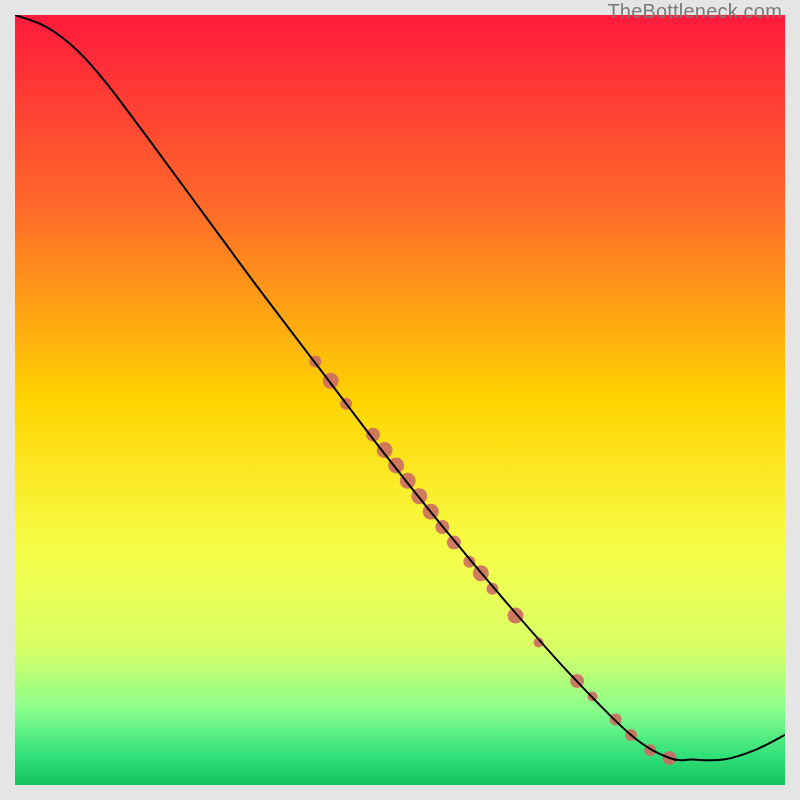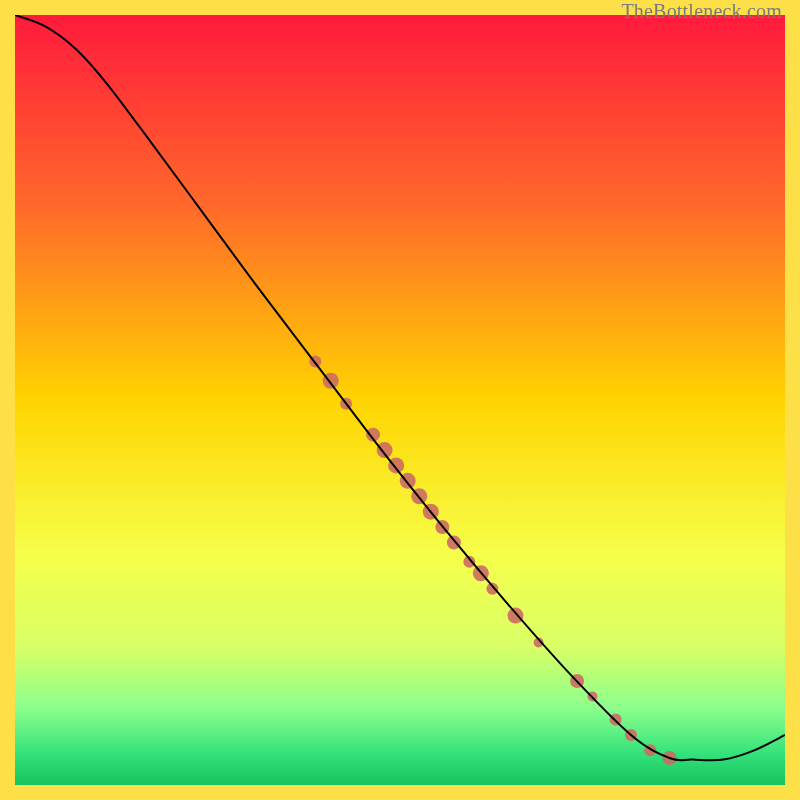--- a/index.html
+++ b/index.html
@@ -7,22 +7,21 @@
     padding: 0;
     width: 800px;
     height: 800px;
     overflow: hidden;
     background: #000;
     font-family: Arial, Helvetica, sans-serif;
   }
   .frame {
     position: absolute;
     inset: 0;
-    background: #fde047;
-    font-family: Liberation Serif, serif;
+    background: #e5e5e5;
   }
   .plot {
     position: absolute;
     left: 15px;
     top: 15px;
     width: 770px;
     height: 770px;
   }
   .watermark {
     position: absolute;

